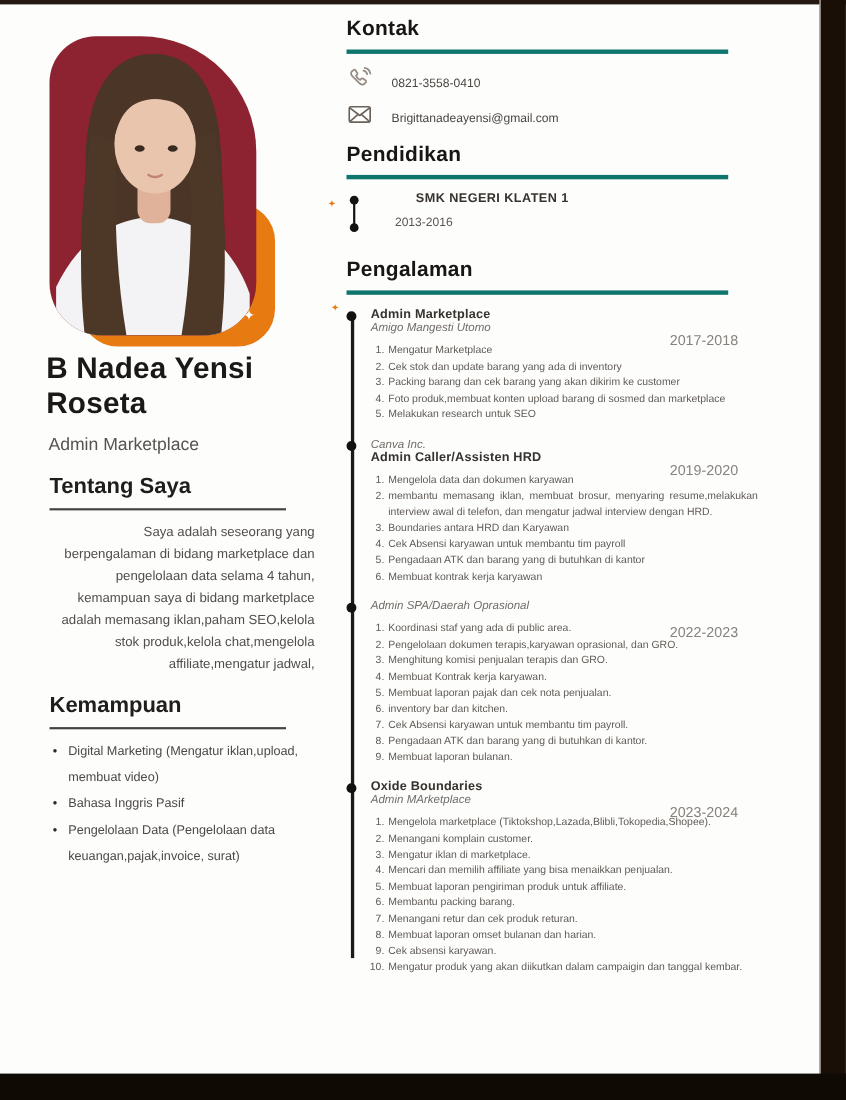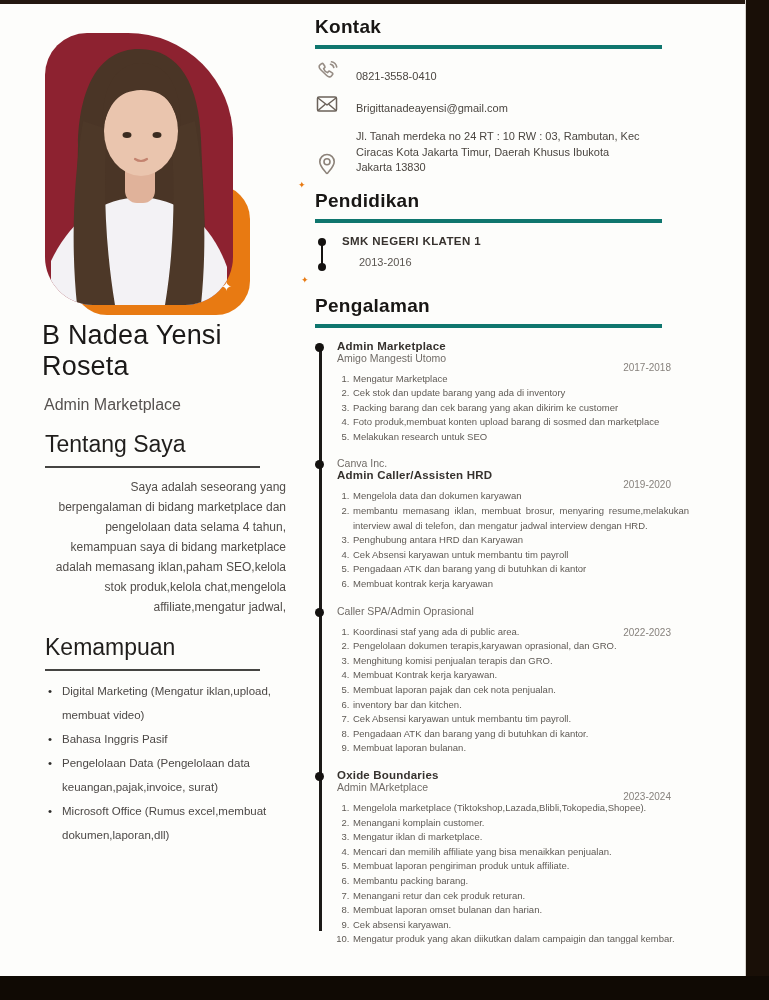--- a/index.html
+++ b/index.html
@@ -17,50 +17,50 @@
   
   .photo-wrap{position:absolute;left:45px;top:33px;width:230px;height:290px;}
   .orange-card{position:absolute;left:28px;top:152px;width:177px;height:130px;border-radius:34px;background:var(--accent_orange,#e87a12);}
   .photo{position:absolute;left:0;top:0;width:188px;height:272px;border-radius:42px 105px 48px 48px;overflow:hidden;background:var(--photo_red,#8d2230);}
   .sparkle-white{position:absolute;left:176px;top:247px;color:#ffffff;font-size:13px;line-height:13px;}
   .sparkle-orange-1{position:absolute;left:253px;top:148px;color:var(--accent_orange,#e87a12);font-size:9px;line-height:9px;}
   .sparkle-orange-2{position:absolute;left:256px;top:243px;color:var(--accent_orange,#e87a12);font-size:9px;line-height:9px;}
 
   
   .left-col{position:absolute;left:42px;top:320px;width:252px;}
-  .name{margin:0;font-size:27px;line-height:31px;font-weight:400;color:#1b1918;letter-spacing:.2px;}
+  .name{margin:0;font-size:27px;line-height:31px;font-weight:700;color:#1b1918;letter-spacing:.2px;}
   .subtitle{margin:14px 0 0 2px;font-size:16px;color:#565250;}
-  .left-heading{margin:17px 0 0 3px;padding-bottom:8px;font-size:23px;font-weight:400;color:#201e1c;border-bottom:2px solid #454442;width:215px;}
+  .left-heading{margin:17px 0 0 3px;padding-bottom:8px;font-size:20px;font-weight:700;color:#201e1c;border-bottom:2px solid #454442;width:215px;}
   .about-text{margin:9px 0 0 2px;width:242px;font-size:12px;line-height:20px;color:#514d4a;text-align:right;}
   .skills{margin:8px 0 0 2px;padding-left:18px;width:228px;list-style:none;}
   .skills li{position:relative;font-size:11.5px;line-height:24px;color:#4c4846;}
   .skills li::before{content:"•";position:absolute;left:-14px;top:0;color:#2b2a28;}
 
   
   .right-col{position:absolute;left:315px;top:10px;width:358px;}
   .right-heading{margin:0;padding:6px 0 7px 0;font-size:19px;font-weight:700;color:#181614;letter-spacing:.3px;border-bottom:4px solid #0f766e;width:347px;}
   .contact-list{margin:11px 0 0 0;}
   .contact-row{display:flex;align-items:flex-end;margin-bottom:8px;}
   .contact-icon{flex:0 0 24px;height:24px;margin-top:0;}
   .contact-text{margin:5px 0 0 17px;font-size:11px;line-height:15.5px;color:#4b4641;width:288px;}
   .heading-pendidikan{margin-top:4px;}
   .edu-block{position:relative;margin:12px 0 0 3px;padding-left:24px;height:46px;}
   .edu-dot1,.edu-dot2{position:absolute;left:0;width:8px;height:8px;border-radius:50%;background:#141210;}
   .edu-dot1{top:3px;} .edu-dot2{top:28px;}
   .edu-line{position:absolute;left:3px;top:7px;width:2px;height:25px;background:#141210;}
-  .edu-school{font-size:11.5px;font-weight:700;letter-spacing:.4px;color:#37322e;}
+  .edu-school{font-size:11.5px;font-weight:700;letter-spacing:.4px;color:#37322e;margin-left:36px;}
   .edu-years{margin:9px 0 0 17px;font-size:11px;color:#5a5550;}
   .heading-pengalaman{margin-top:8px;}
   .jobs{position:relative;margin:12px 0 0 22px;width:352px;}
   .tl-line{position:absolute;left:-18px;top:5px;bottom:16px;width:2.5px;background:#1c1a18;}
   .job{position:relative;margin-bottom:13px;}
   .job::before{content:"";position:absolute;left:-22px;top:3px;width:9px;height:9px;border-radius:50%;background:#141210;}
   .job .bold{display:block;font-size:11.5px;font-weight:700;color:#36322e;letter-spacing:.2px;font-style:normal;}
-  .job .italic{display:block;font-size:10.5px;color:#716c67;}
-  .job-date{position:absolute;right:18px;top:22px;font-size:10px;color:#87827d;}
+  .job .italic{display:block;font-size:10.5px;font-style:italic;color:#716c67;}
+  .job-date{position:absolute;right:18px;top:22px;font-size:13px;color:#87827d;}
   .duties{margin:8px 0 0 0;padding-left:15px;list-style:decimal;}
   .duties li{font-size:9.5px;line-height:14.6px;color:#5f5a55;text-align:justify;padding-left:1px;}
   .duties li::marker{font-size:9.5px;color:#5f5a55;}
 </style>
 </head>
 <body>
 
 <div class="frame-top"></div>
 <div class="frame-right"></div>
 <div class="frame-bottom"></div>
@@ -104,21 +104,20 @@
   <ul class="skills">
 
 
 
       <li>Digital Marketing (Mengatur iklan,upload, membuat video)</li>
 
       <li>Bahasa Inggris Pasif</li>
 
       <li>Pengelolaan Data (Pengelolaan data keuangan,pajak,invoice, surat)</li>
 
-      <li>Microsoft Office (Rumus excel,membuat dokumen,laporan,dll)</li>
     </ul>
 </div>
 
 <div class="right-col">
   <h2 class="right-heading">Kontak</h2>
 
   <div class="contact-list">
     <div class="contact-row">
       <svg class="contact-icon" viewBox="0 0 24 24" fill="none" stroke="#968c84" stroke-width="1.6" stroke-linecap="round" stroke-linejoin="round">
         <path d="M5.5 9.5 C4 8 3.6 5.9 5 4.8 l1.6-1.2 c.6-.4 1.3-.2 1.7.4 l1.5 2.3 c.3.5.2 1.2-.3 1.6 l-.9.8 c.6 1.6 2.3 3.3 3.9 3.9 l.8-.9 c.4-.5 1.1-.6 1.6-.3 l2.3 1.5 c.6.4.8 1.1.4 1.7 L16.4 16 c-1.1 1.4-3.2 1-4.7-.5 Z"></path>
@@ -131,27 +130,20 @@
     <div class="contact-row">
       <svg class="contact-icon" viewBox="0 0 24 24" fill="none" stroke="#6b625a" stroke-width="1.5" stroke-linecap="round" stroke-linejoin="round">
         <rect x="2.5" y="5" width="19" height="14" rx="1.5"></rect>
         <path d="M3 6 l9 7 9-7"></path>
         <path d="M3 18.5 l7-6"></path>
         <path d="M21 18.5 l-7-6"></path>
       </svg>
       <div class="contact-text">Brigittanadeayensi@gmail.com</div>
     </div>
 
-    <div class="contact-row">
-      <svg class="contact-icon" viewBox="0 0 24 24" fill="none" stroke="#8c8279" stroke-width="1.6" stroke-linecap="round" stroke-linejoin="round">
-        <path d="M12 2.5 a7.2 7.2 0 0 1 7.2 7.2 c0 4.6-4.6 8.6-6.5 11.4 a.9.9 0 0 1-1.4 0 C9.4 18.3 4.8 14.3 4.8 9.7 A7.2 7.2 0 0 1 12 2.5 Z"></path>
-        <circle cx="12" cy="9.7" r="3"></circle>
-      </svg>
-      <div class="contact-text">Jl. Tanah merdeka no 24 RT : 10 RW : 03, Rambutan, Kec Ciracas Kota Jakarta Timur, Daerah Khusus Ibukota Jakarta 13830</div>
-    </div>
   </div>
 
   <h2 class="right-heading heading-pendidikan">Pendidikan</h2>
   <div class="edu-block">
     <span class="edu-dot1"></span>
     <span class="edu-line"></span>
     <span class="edu-dot2"></span>
     <div class="edu-school">SMK NEGERI KLATEN 1</div>
     <div class="edu-years">2013-2016</div>
   </div>
@@ -181,32 +173,32 @@
       <div class="job">
         <span class="line1 italic">Canva Inc.</span>
         <span class="line2 bold">Admin Caller/Assisten HRD</span>
         <span class="job-date">2019-2020</span>
         <ol class="duties">
 
             <li>Mengelola data dan dokumen karyawan</li>
 
             <li>membantu memasang iklan, membuat brosur, menyaring resume,melakukan interview awal di telefon, dan mengatur jadwal interview dengan HRD.</li>
 
-            <li>Penghubung antara HRD dan Karyawan</li>
+            <li>Boundaries antara HRD dan Karyawan</li>
 
             <li>Cek Absensi karyawan untuk membantu tim payroll</li>
 
             <li>Pengadaan ATK dan barang yang di butuhkan di kantor</li>
 
             <li>Membuat kontrak kerja karyawan</li>
           </ol>
       </div>
 
       <div class="job">
-        <span class="line2 italic">Caller SPA/Admin Oprasional</span>
+        <span class="line2 italic">Admin SPA/Daerah Oprasional</span>
         <span class="job-date">2022-2023</span>
         <ol class="duties">
 
             <li>Koordinasi staf yang ada di public area.</li>
 
             <li>Pengelolaan dokumen terapis,karyawan oprasional, dan GRO.</li>
 
             <li>Menghitung komisi penjualan terapis dan GRO.</li>
 
             <li>Membuat Kontrak kerja karyawan.</li>

